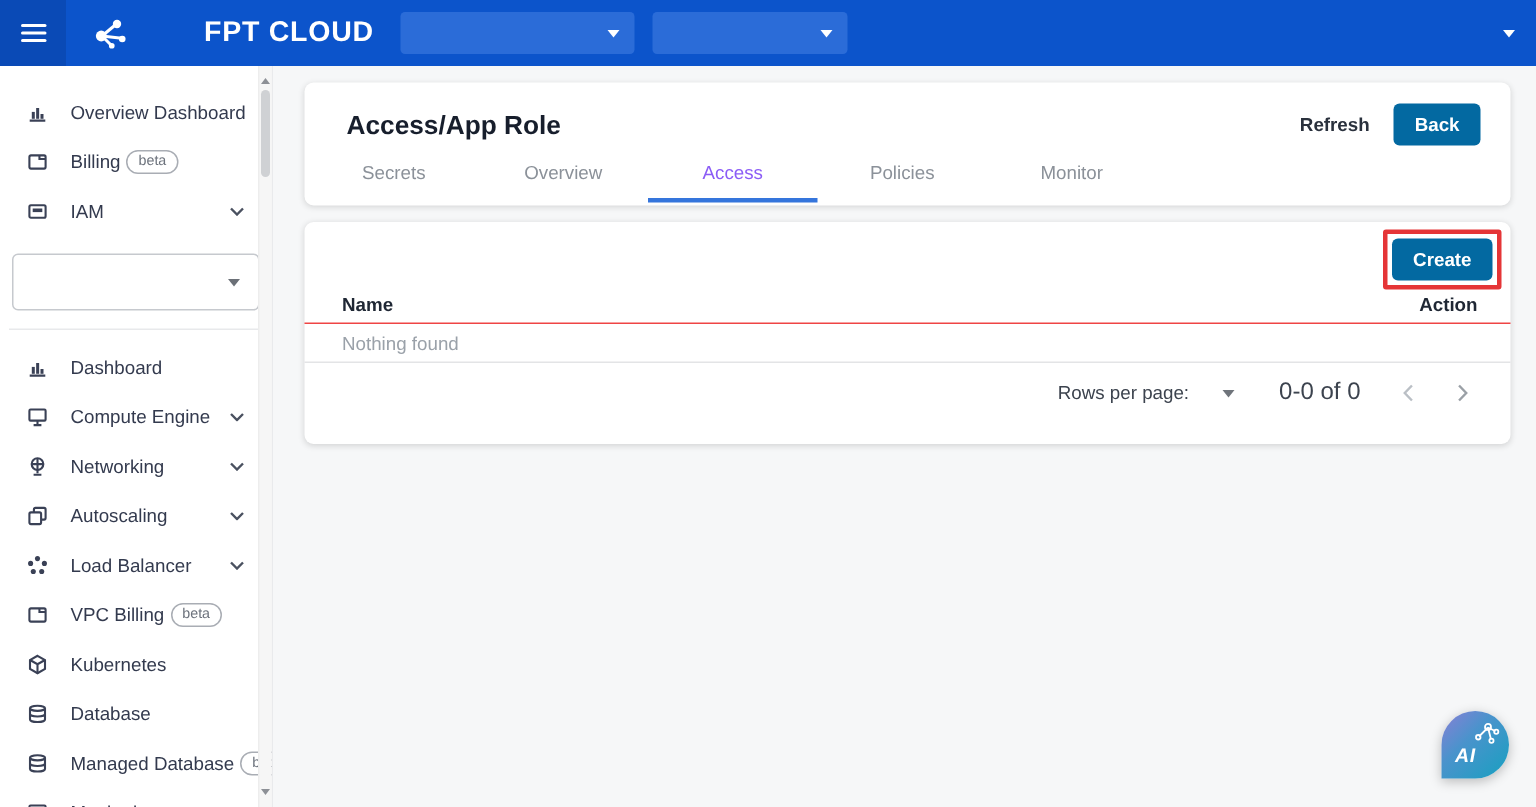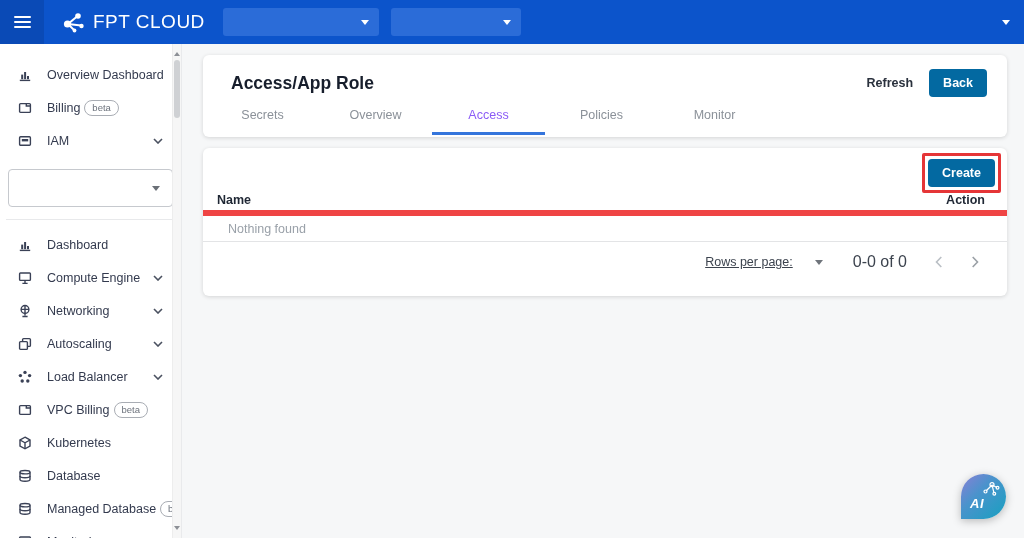--- a/index.html
+++ b/index.html
@@ -4,21 +4,21 @@
 <style>
   * { margin:0; padding:0; box-sizing:border-box; }
   html,body { width:1024px; height:538px; overflow:hidden; }
   body { font-family:"Liberation Sans", sans-serif; background:#f6f7f8; position:relative; }
 
   
   .topbar { position:absolute; top:0; left:0; width:1024px; height:44px; background:#0c54cb; display:flex; align-items:center; z-index:30; }
   .hamburger { width:44px; height:44px; background:#0a4ab6; display:flex; flex-direction:column; align-items:center; justify-content:center; gap:3px; cursor:pointer; flex:0 0 auto; }
   .hamburger i { display:block; width:17px; height:2px; background:#fff; border-radius:1px; }
   .logo { display:flex; align-items:center; margin-left:16px; gap:7px; }
-  .logo-text { color:#fff; font-size:19px; font-weight:400; letter-spacing:.5px; white-space:nowrap; }
+  .logo-text { color:#fff; font-size:19px; font-weight:700; letter-spacing:.5px; white-space:nowrap;margin-left:43px; }
   .top-select { height:28px; background:#2b6cd8; border-radius:3px; display:flex; align-items:center; justify-content:flex-end; padding:0 10px; cursor:pointer; }
   .top-select.first { width:156px; margin-left:18px; }
   .top-select.second { width:130px; margin-left:12px; }
   .caret { width:0; height:0; border:4px solid transparent; border-top:5px solid #fff; margin-top:4px; }
   .top-right { margin-left:auto; margin-right:14px; display:flex; align-items:center; cursor:pointer; }
 
   
   .sidebar { position:absolute; top:44px; left:0; width:182px; height:494px; background:#fff; border-right:1px solid #e9eaec; overflow:hidden; z-index:20; }
   .side-inner { padding-top:14px; }
   .side-item { height:33px; display:flex; align-items:center; padding:0 10px 0 17px; color:#333a4e; font-size:12.5px; cursor:pointer; position:relative; }
@@ -45,26 +45,26 @@
   .title-actions { margin-left:auto; display:flex; align-items:center; }
   .refresh-link { font-size:12.5px; font-weight:600; color:#2a313d; cursor:pointer;margin-left:10px; }
   .btn-blue { background:#0369a1; color:#fff; border:none; border-radius:4px; font-size:12.5px; font-weight:600; padding:7px 14px; cursor:pointer; font-family:inherit; }
   .back-btn { margin-left:16px; }
   .tabs { display:flex; margin-top:11px; padding-left:3px; }
   .tab { width:113px; text-align:center; font-size:12.5px; color:#8b9199; padding-bottom:10px; cursor:pointer; border-bottom:3px solid transparent; }
   .tab.active { color:#8b5cf6; font-weight:400; border-bottom-color:#3575dc; }
 
   .card.table-card { height:148px; }
   .create-wrap { position:absolute; top:5px; right:6px; border:3px solid #e53537; padding:3px; border-radius:2px; }
-  .table-head { position:absolute; top:42px; left:0; right:0; height:26px; display:flex; align-items:center; padding:0 22px 0 14px; border-bottom:6px solid #ef4444; }
+  .table-head { position:absolute; top:42px; left:0; right:0; height:26px; display:flex; align-items:center; padding:0 22px 0 25px; border-bottom:1px solid #ef4444; }
   .col-name, .col-action { font-size:12.5px; font-weight:700; color:#1f2734; }
   .col-action { margin-left:auto; }
   .table-row-empty { position:absolute; top:68px; left:0; right:0; height:26px; display:flex; align-items:center; padding:0 25px; border-bottom:1px solid #e3e4e6; font-size:12.5px; color:#9aa1a9; }
   .pagination { position:absolute; top:98px; left:0; right:0; height:32px; display:flex; align-items:center; justify-content:flex-end; padding-right:28px; }
-  .pg-label { font-size:12.5px; color:#3c434e;text-decoration:underline; }
+  .pg-label { font-size:12.5px; color:#3c434e; }
   .pg-caret { width:0; height:0; border:4px solid transparent; border-top:5px solid #6f747b; margin-left:22px; margin-top:4px; cursor:pointer; }
   .pg-range { font-size:16px; color:#3c434e; margin-left:30px; }
   .pg-btn { margin-left:28px; display:flex; align-items:center; cursor:pointer; }
 
   
   .ai-fab { position:absolute; right:18px; bottom:19px; width:45px; height:45px; border-radius:50% 50% 50% 0; background:linear-gradient(135deg,#8a7fd6 0%,#4a93cc 40%,#17a0c0 100%); box-shadow:0 2px 8px rgba(0,0,0,.25); cursor:pointer; z-index:40; }
   .ai-fab .ai-txt { position:absolute; left:9px; bottom:8px; color:#fff; font-size:13px; font-weight:800; font-style:italic; letter-spacing:.5px; }
   .ai-fab svg { position:absolute; right:6px; top:6px; }
 </style>
 </head>

